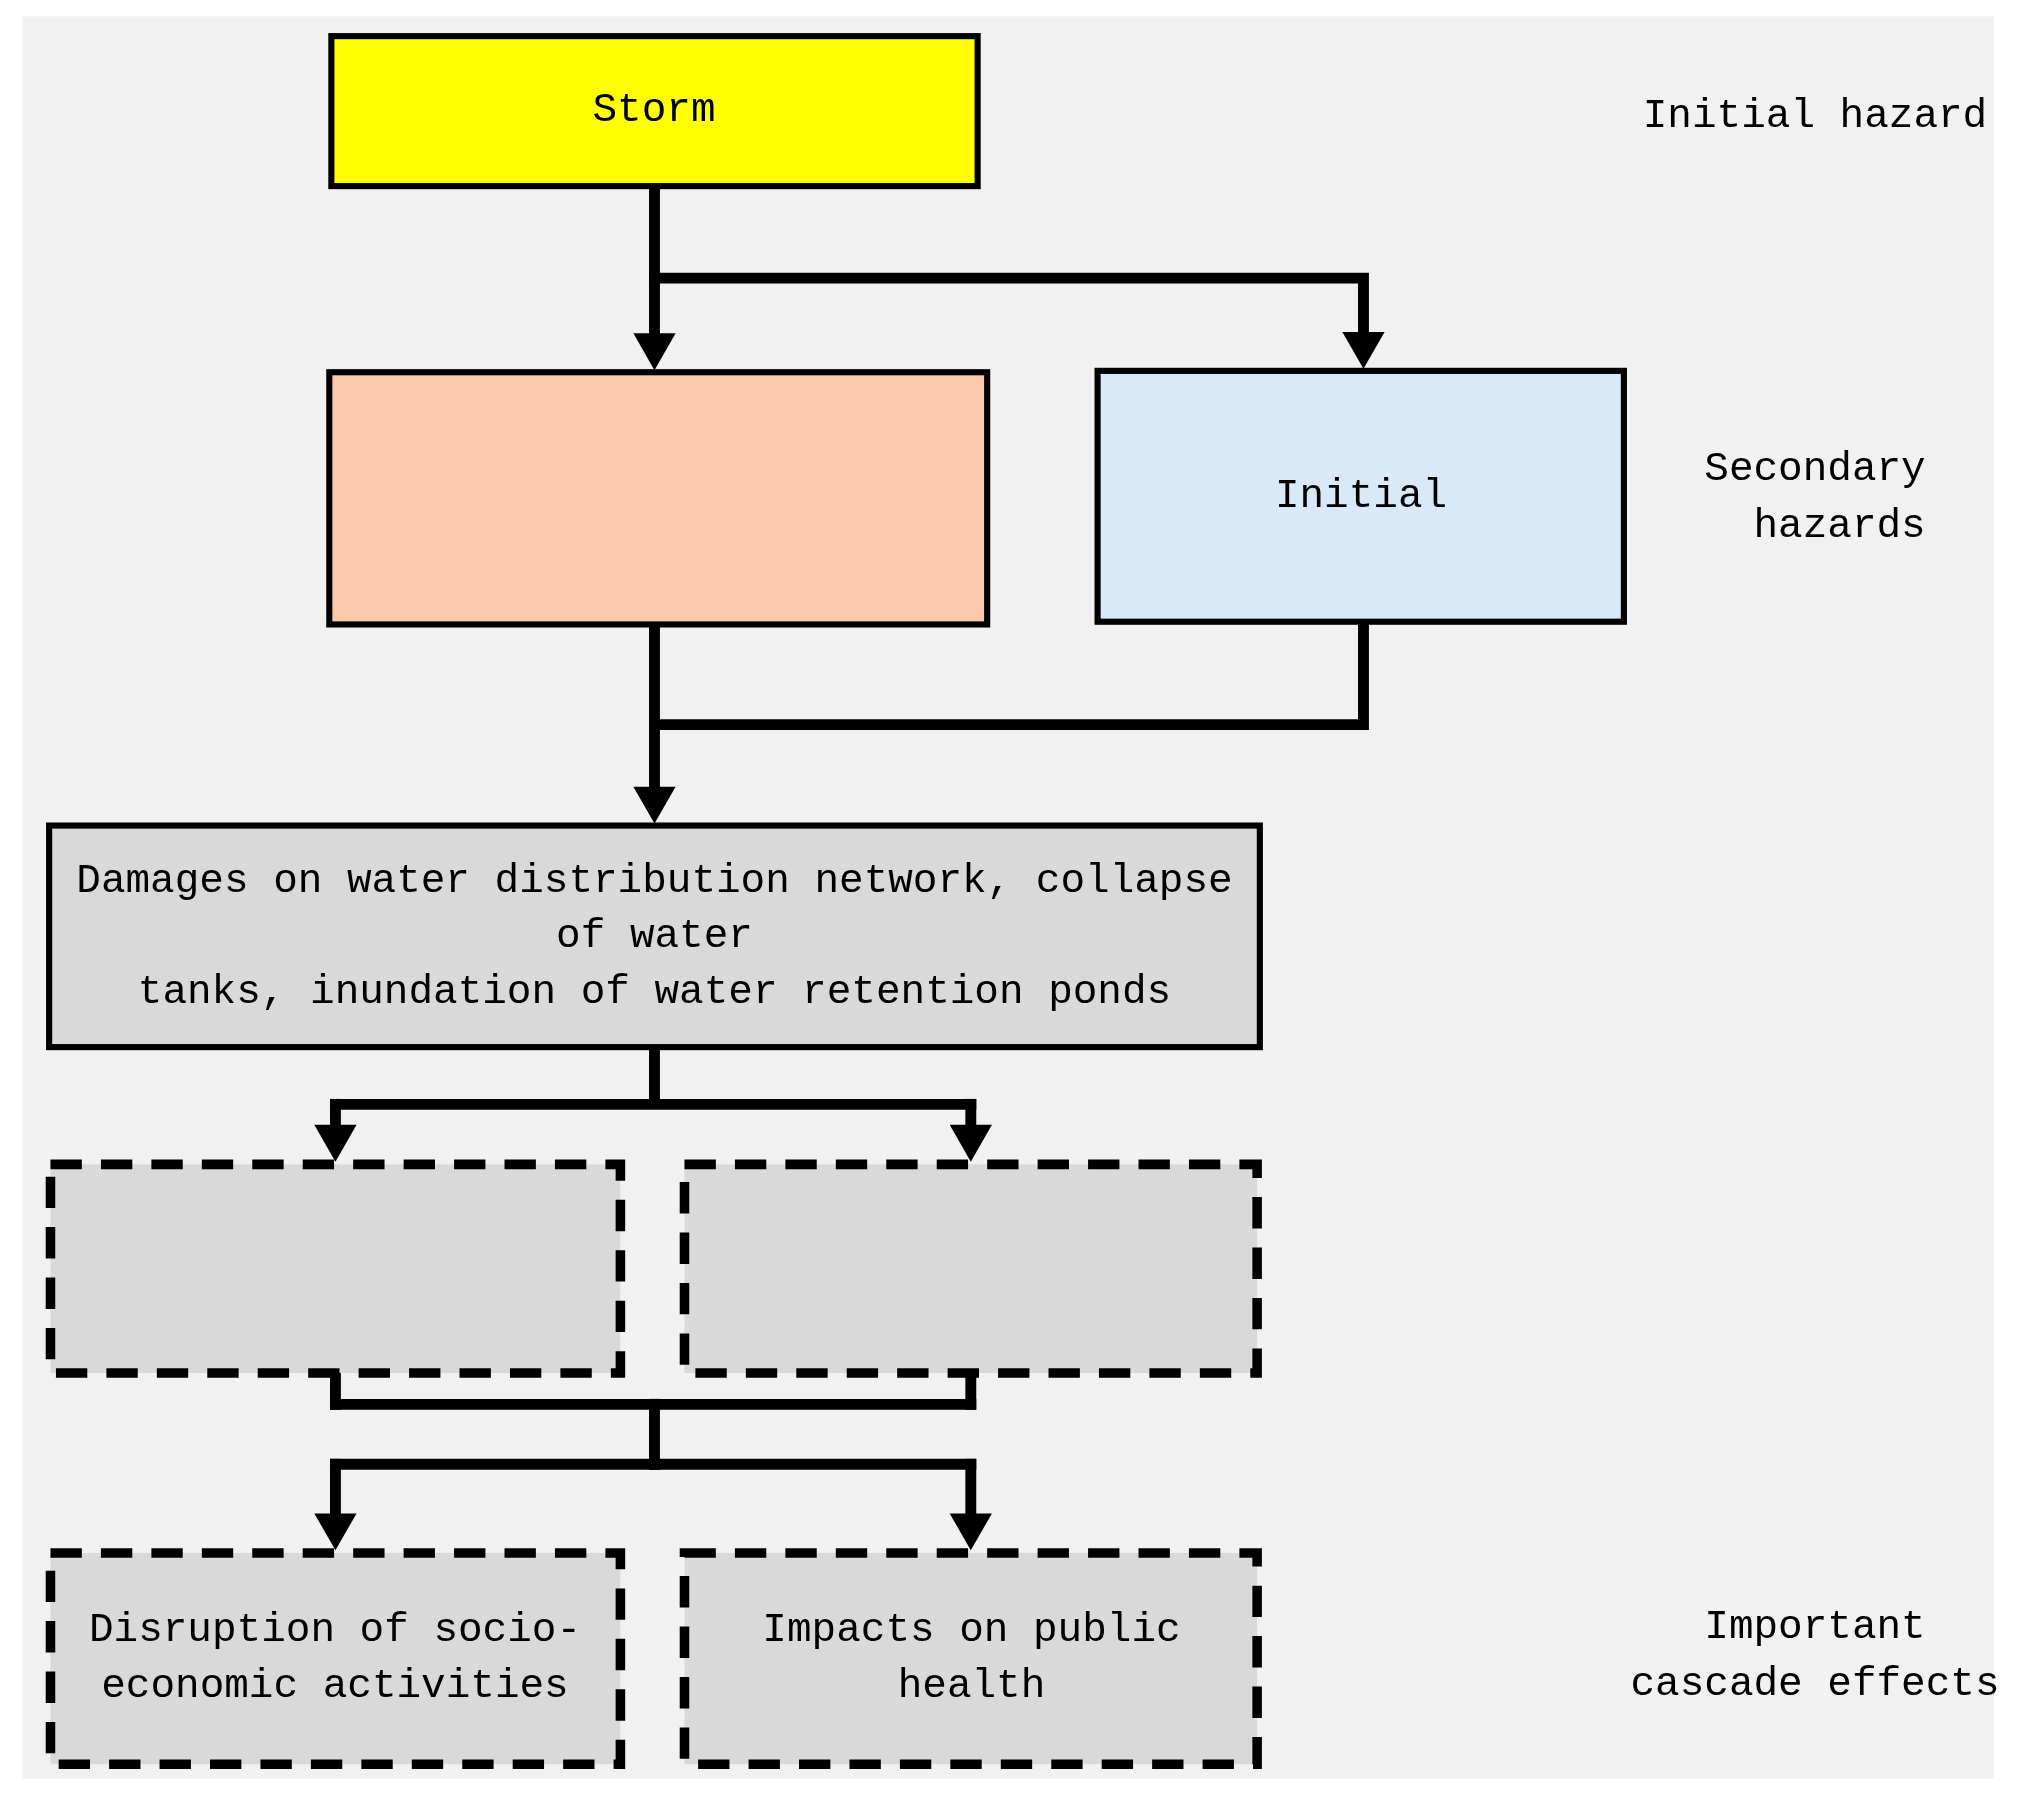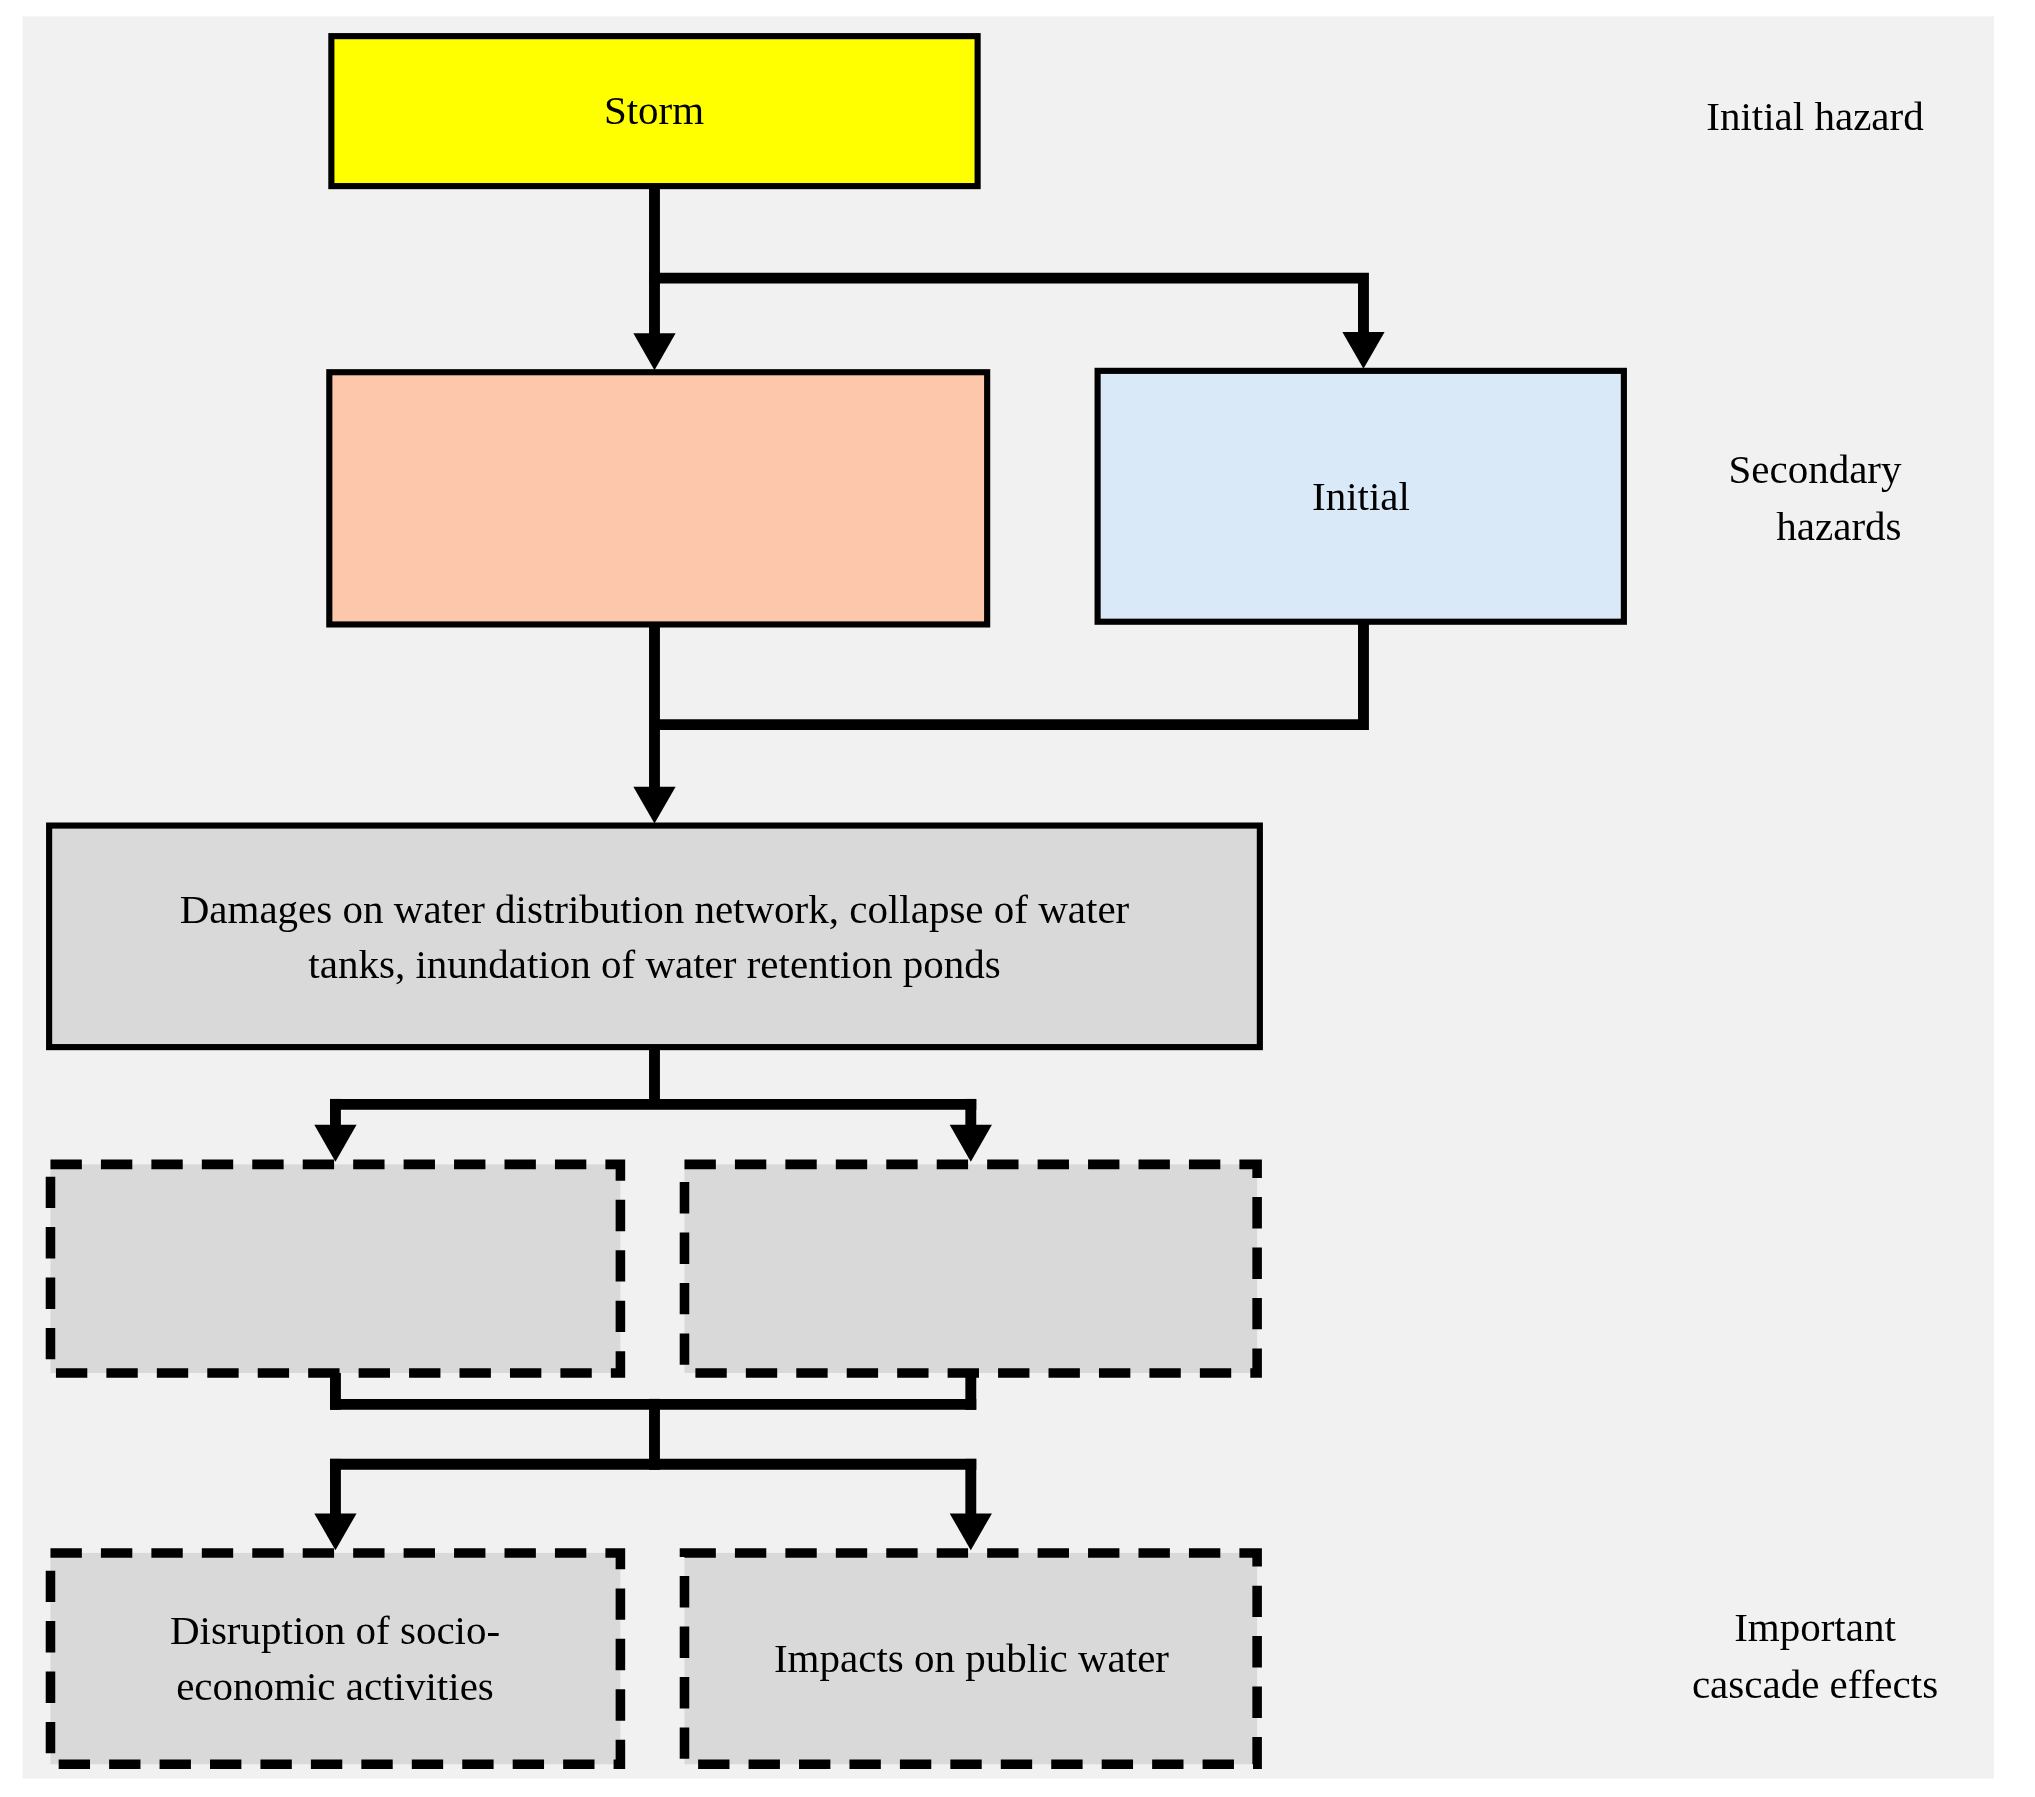--- a/index.html
+++ b/index.html
@@ -15,20 +15,21 @@
   .label {
     position: absolute;
     display: flex;
     align-items: center;
     justify-content: center;
     text-align: center;
     white-space: pre-line;
     font-size: 41px;
     line-height: 1.35;
     color: #000000;
+    font-family: Liberation Mono, monospace;
   }
   .side-label { line-height: 1.38; }
 </style>
 </head>
 <body>
 
 <div class="stage">
 
   <svg class="layer" width="2035" height="1797" viewBox="0 0 2985 2636">
 
@@ -83,21 +84,21 @@
   <div class="label" style="left:1098px; top:371px; width:526px; height:251px;">Initial</div>
 
   <div class="label" style="left:49px; top:826px; width:1211px; height:222px;">Damages on water distribution network, collapse of water
 tanks, inundation of water retention ponds</div>
 
 
 
   <div class="label" style="left:50px; top:1553px; width:570px; height:211px;">Disruption of socio-
 economic activities</div>
 
-  <div class="label" style="left:685px; top:1553px; width:573px; height:211px;">Impacts on public water</div>
+  <div class="label" style="left:685px; top:1553px; width:573px; height:211px;">Impacts on public health</div>
 
   <div class="label side-label" style="left:1626px; top:74px; width:378px; height:85px;">Initial hazard</div>
 
   <div class="label side-label" style="left:1626px; top:421px; width:378px; height:153px;text-align:right;">Secondary
 hazards</div>
 
   <div class="label side-label" style="left:1626px; top:1579px; width:378px; height:153px;">Important
 cascade effects</div>
 
 </div>

